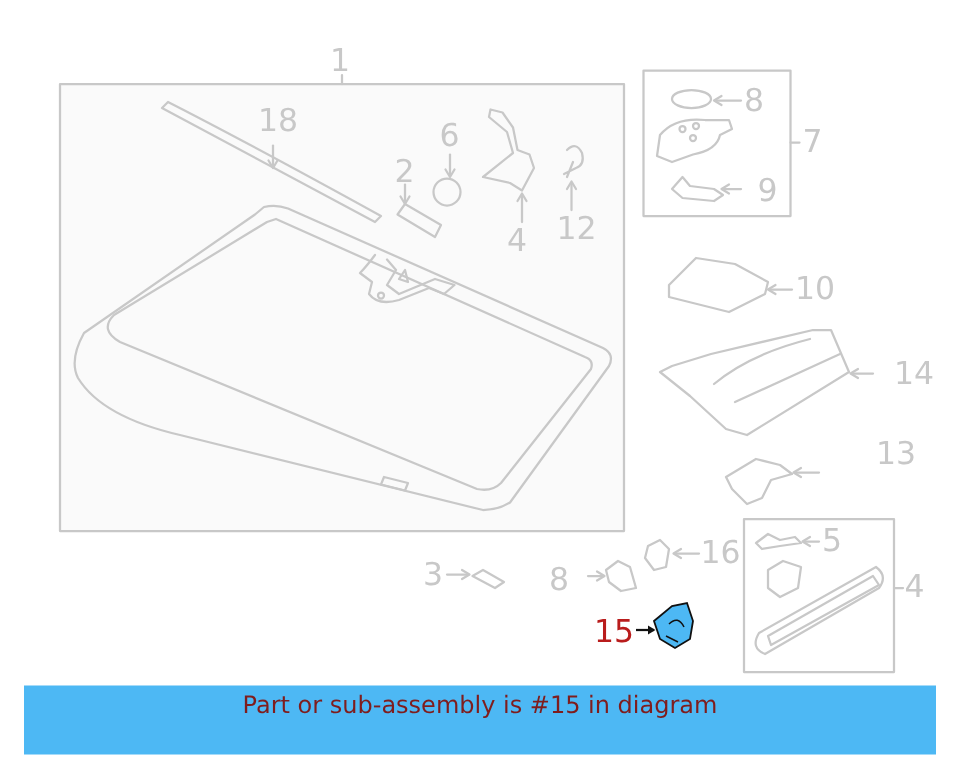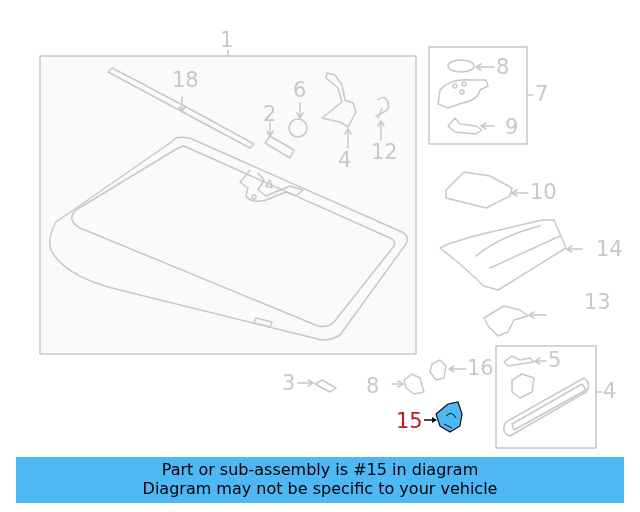--- a/index.html
+++ b/index.html
@@ -1,20 +1,20 @@
 <!DOCTYPE html>
 <html><head>
 <meta charset="utf-8">
 <style>
   html, body { margin: 0; padding: 0; background: #ffffff; }
   body { width: 640px; height: 512px; position: relative; overflow: hidden; font-family: "DejaVu Sans", sans-serif; }
   #diagram { position: absolute; left: 0; top: 0; width: 640px; height: 456px; }
   .lbl { position: absolute; font-family: "DejaVu Sans", sans-serif; font-size: 21px; color: #c8c8c8; line-height: 1; }
   .lbl.hl { color: #b91c1c; }
-  #banner { position: absolute; left: 16px; top: 457px; width: 608px; height: 46px; background: #4db8f4; text-align: center; color: #000000; font-family: "DejaVu Sans", sans-serif; font-size: 16px; line-height: 19px; padding-top: 3px; box-sizing: border-box; }
+  #banner { position: absolute; left: 16px; top: 457px; width: 608px; height: 46px; background: #4db8f4; text-align: center; color: #7f1d1d; font-family: "DejaVu Sans", sans-serif; font-size: 16px; line-height: 19px; padding-top: 3px; box-sizing: border-box; }
   #banner div { white-space: nowrap; }
 </style>
 </head>
 <body>
 
 <div id="diagram">
   <svg width="640" height="456" viewBox="0 0 640 456" xmlns="http://www.w3.org/2000/svg" style="position:absolute;left:0;top:0;">
     <g fill="none" stroke="#c8c8c8" stroke-width="1.5" stroke-linejoin="round" stroke-linecap="round">
 
       <g>
@@ -148,14 +148,13 @@
   <span class="lbl" style="left:548px;top:292px;margin-left:36px;">13</span>
   <span class="lbl" style="left:596px;top:239px;text-align:center;">14</span>
   <span class="lbl hl" style="left:396px;top:411px;">15</span>
   <span class="lbl" style="left:467px;top:358px;">16</span>
   <span class="lbl" style="left:366px;top:376px;">8</span>
   <span class="lbl" style="left:172px;top:70px;">18</span>
 </div>
 
 <div id="banner">
   <div>Part or sub-assembly is #15 in diagram</div>
-  <div>Diagram may not be specific to your vehicle</div>
 </div>
 
 </body></html>

